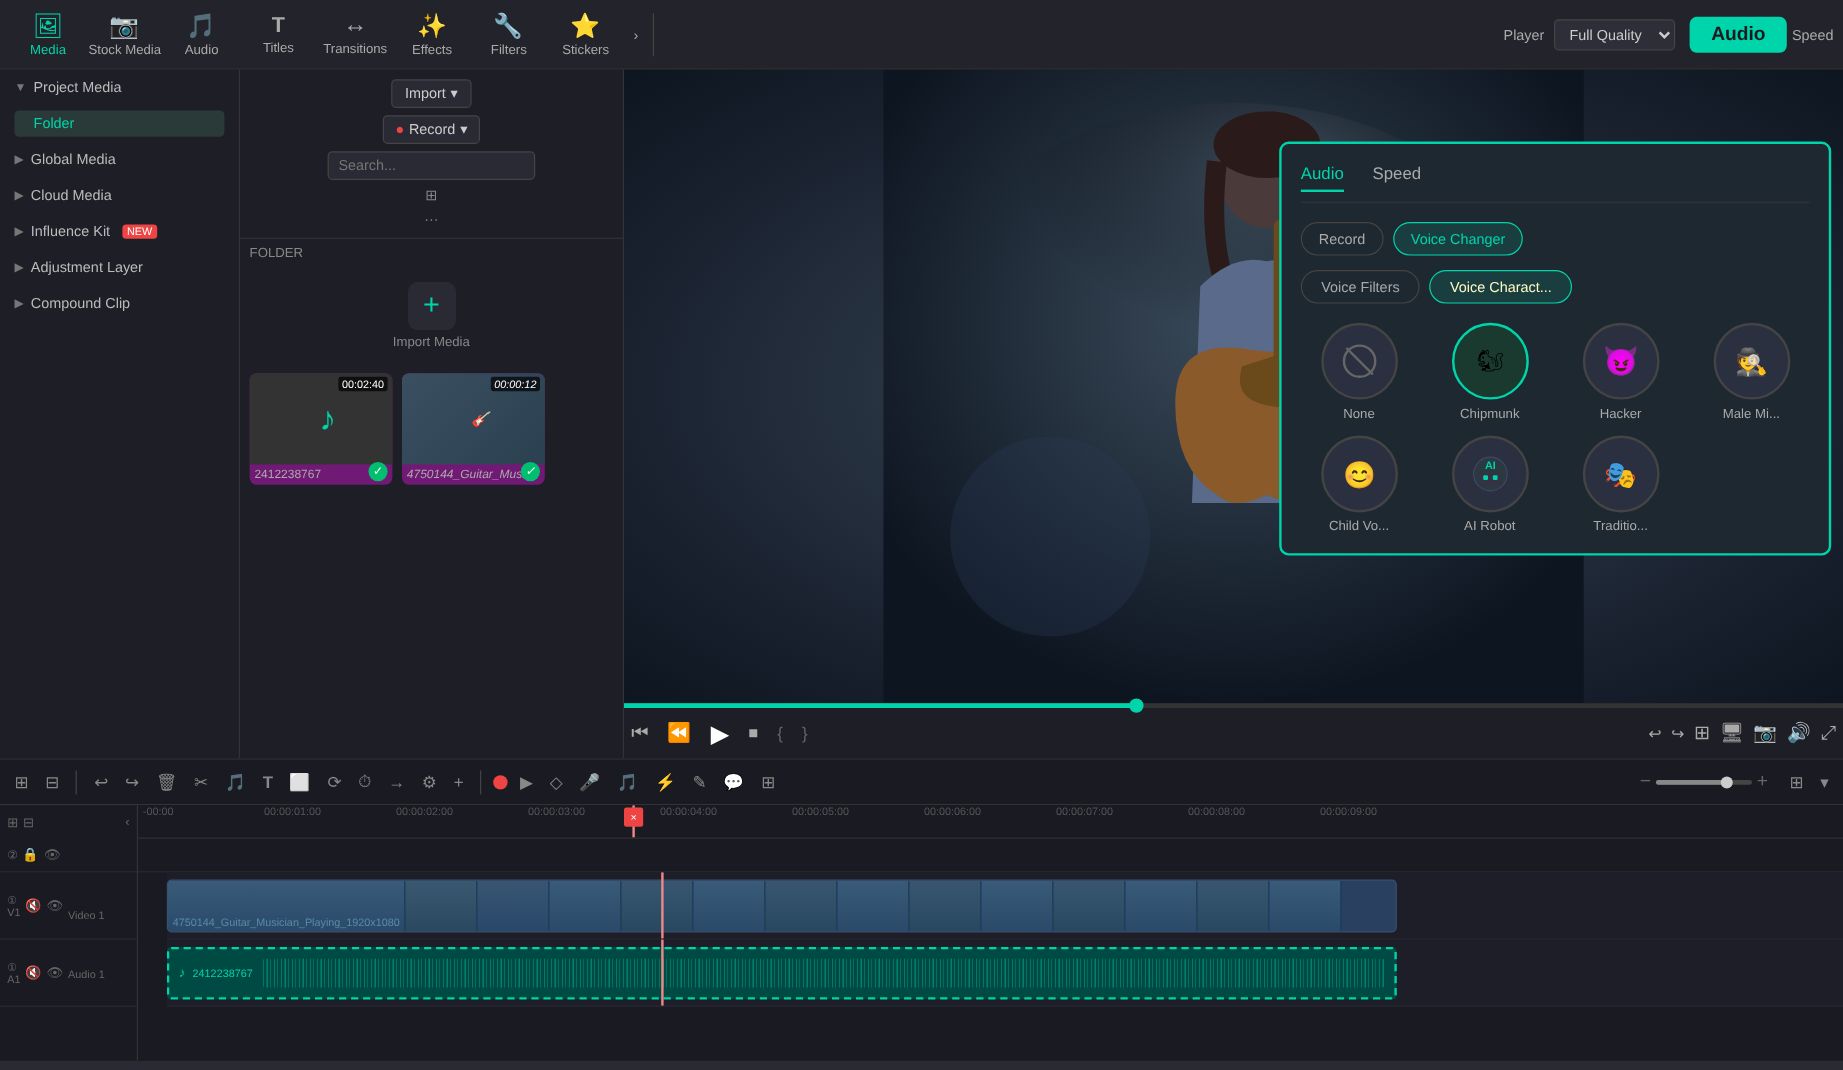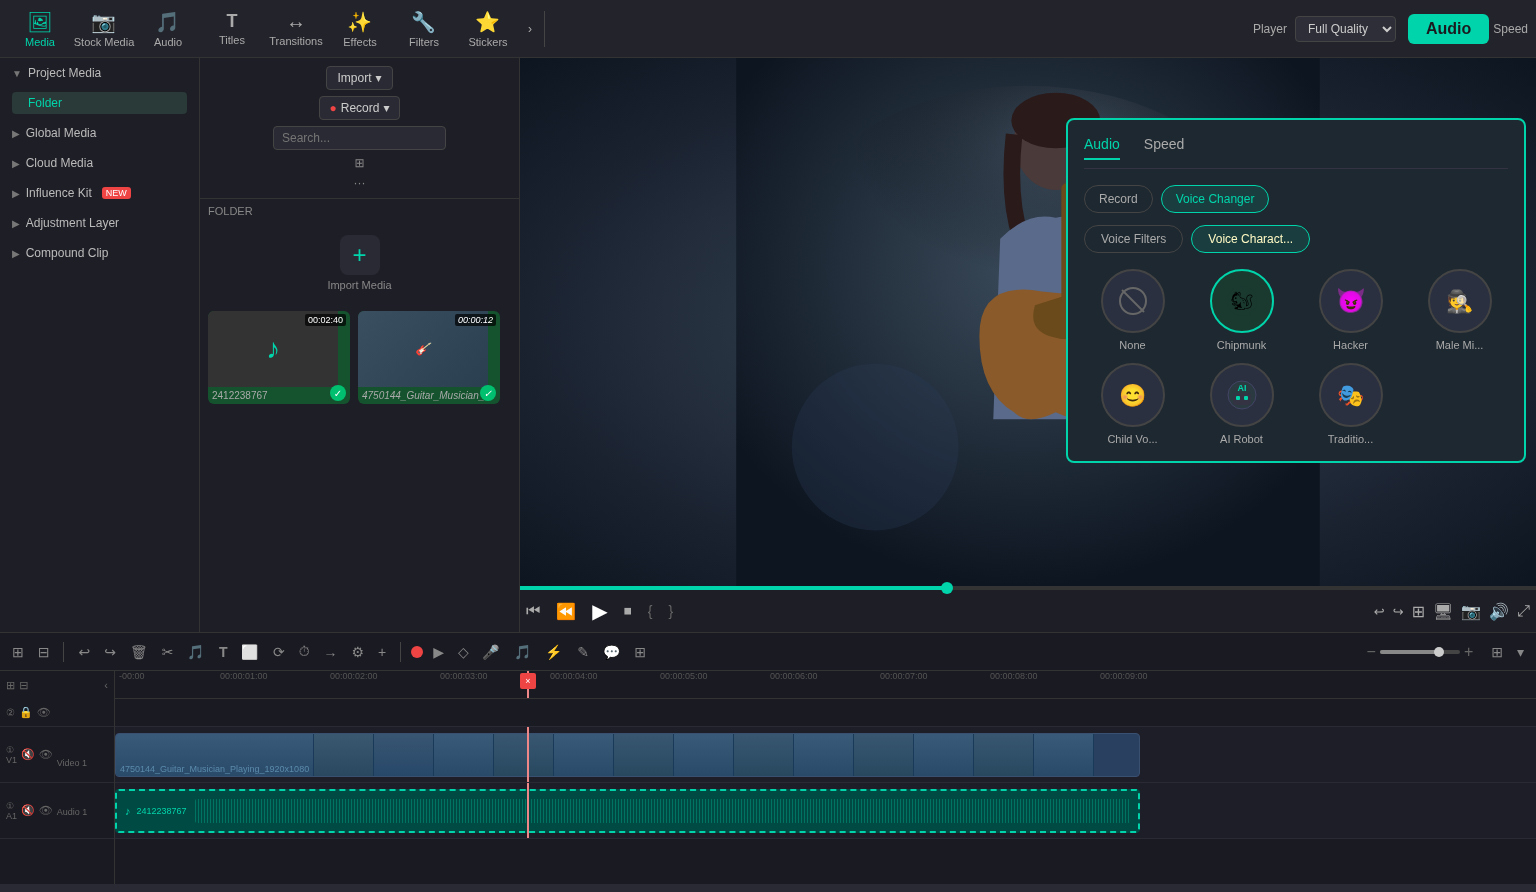--- a/index.html
+++ b/index.html
@@ -168,22 +168,22 @@
       border-radius: 8px;
       display: flex;
       align-items: center;
       justify-content: center;
       font-size: 24px;
       color: #00d4aa;
       cursor: pointer;
     }
     .import-text { color: #888; font-size: 11px; }
     .media-thumbnail {
-      width: 142px;
-      background: #14532d;
+      width: 119px;
+      background: #701a75;
       border-radius: 6px;
       overflow: hidden;
       margin: 4px;
       cursor: pointer;
       position: relative;
     }
     .thumb-duration {
       position: absolute;
       top: 3px; right: 4px;
       background: rgba(0,0,0,0.7);
@@ -406,21 +406,21 @@
       flex-direction: column;
       position: relative;
       overflow: hidden;
     }
     .track-row {
       display: flex;
       height: 42px;
       border-bottom: 1px solid #2a2a34;
       position: relative;
     }
-    .track-row-tall { height: 56px; }
+    .track-row-tall { height: 56px; margin-left: 24px; }
     .zoom-controls {
       display: flex;
       align-items: center;
       gap: 4px;
       margin-left: auto;
     }
     .zoom-btn { color: #666; font-size: 16px; cursor: pointer; }
     .zoom-slider {
       width: 80px;
       height: 4px;

